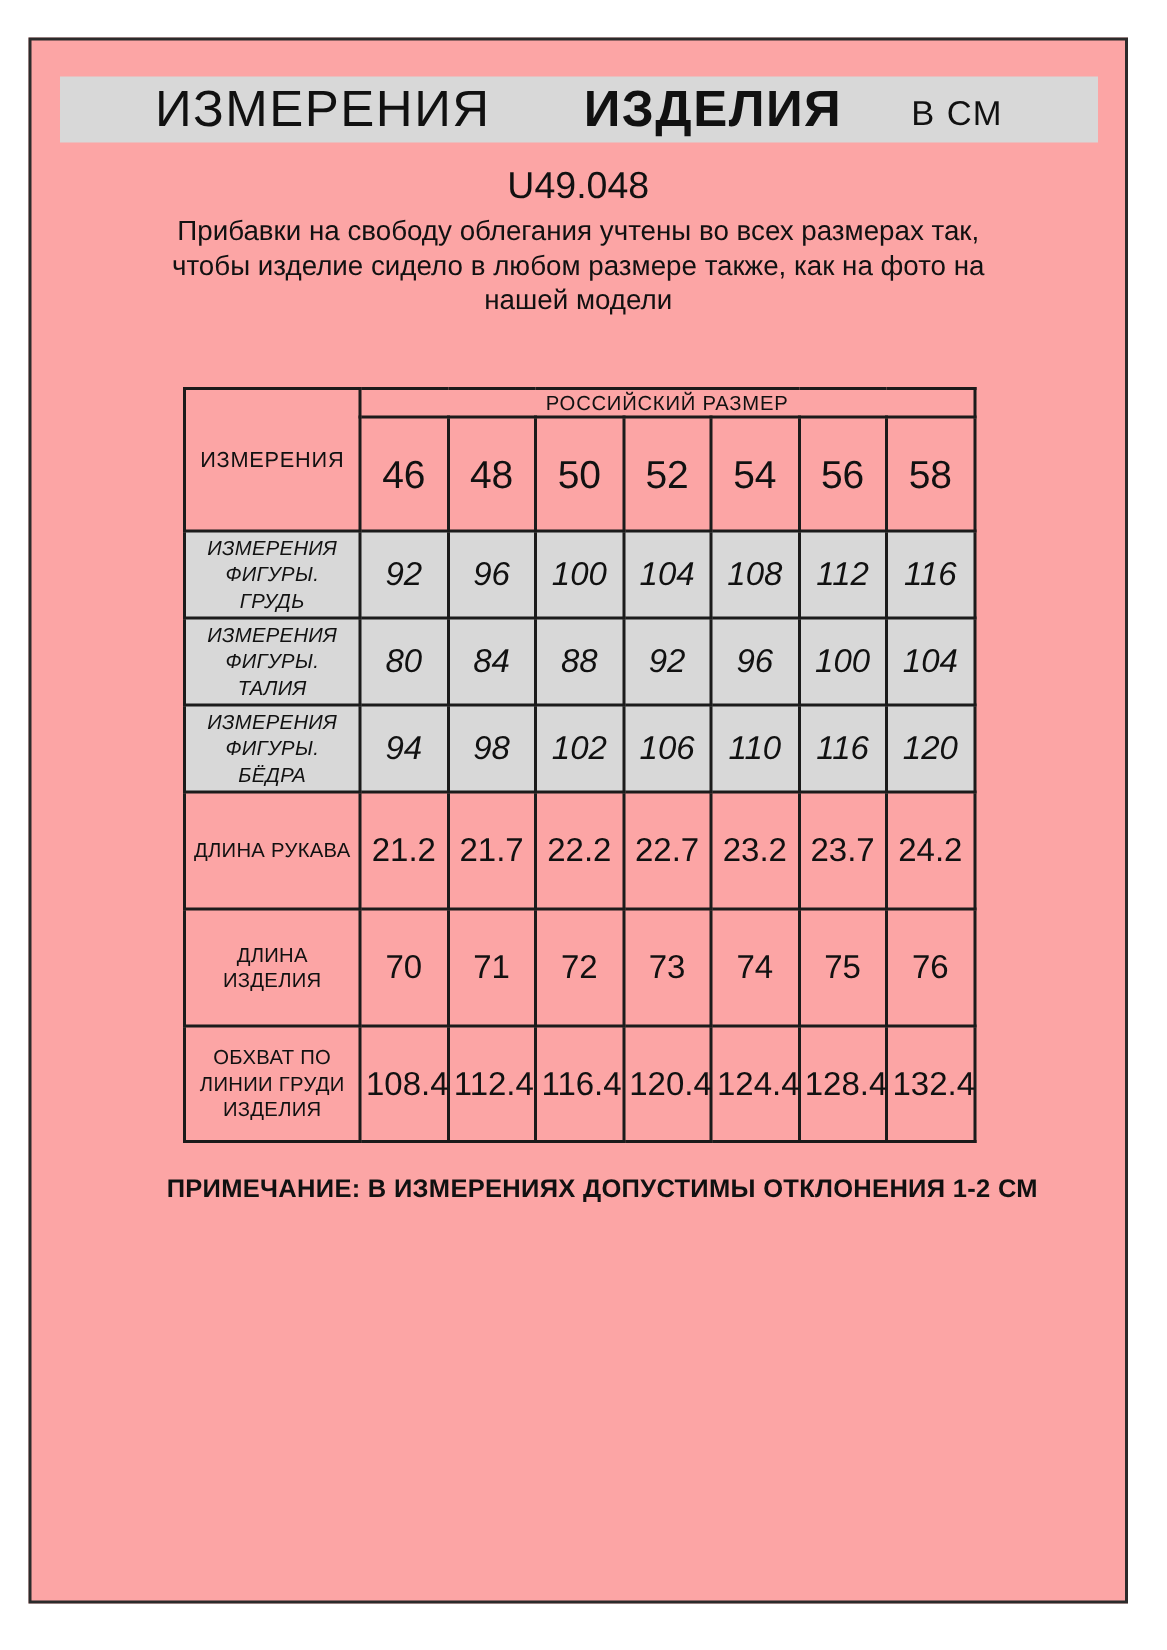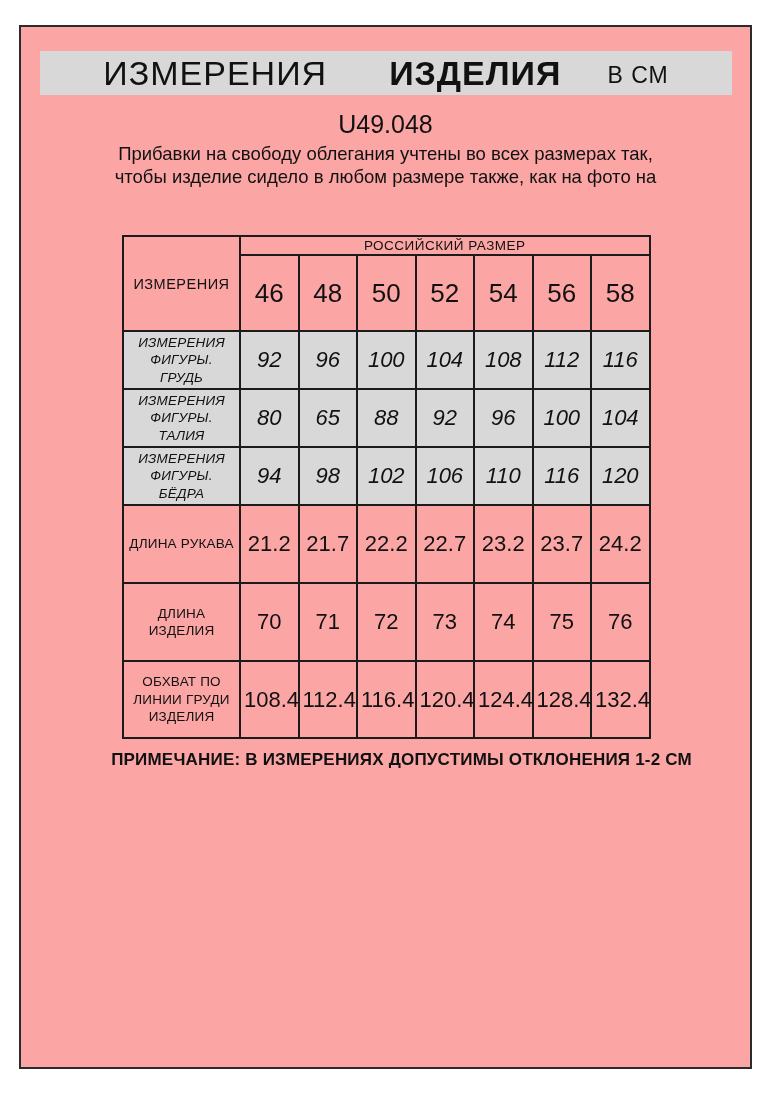--- a/index.html
+++ b/index.html
@@ -106,21 +106,21 @@
   }
   .value-cell {
     font-size: 22px;
     margin-left: 29px;
   }
   tr.shaded td {
     background: #d8d8d8;
     font-style: italic;
   }
   .bottom-note {
-    margin-top: 11px;
+    margin-top: 21px;
     text-align: center;
     font-size: 17px;
     font-weight: bold;
     letter-spacing: 0.2px;
     padding-left: 32px;
   }
 </style>
 </head>
 <body>
 
@@ -130,20 +130,21 @@
     <span class="title-word1">ИЗМЕРЕНИЯ</span>
     <span class="title-word2">ИЗДЕЛИЯ</span>
     <span class="title-units">В СМ</span>
   </div>
 
   <div class="article">U49.048</div>
 
   <div class="fit-note">
     <div>Прибавки на свободу облегания учтены во всех размерах так,</div>
     <div>чтобы изделие сидело в любом размере также, как на фото на</div>
+    <div>нашей модели</div>
   </div>
 
   <table class="size-table">
     <colgroup>
       <col class="c-label">
       <col class="c-size">
         <col class="c-size">
         <col class="c-size">
         <col class="c-size">
       <col class="c-size">
@@ -172,21 +173,21 @@
         <td class="value-cell">100</td>
         <td class="value-cell">104</td>
         <td class="value-cell">108</td>
         <td class="value-cell">112</td>
         <td class="value-cell">116</td>
       </tr>
 
       <tr class="shaded shaded-2">
         <td class="label-cell">ИЗМЕРЕНИЯ ФИГУРЫ. ТАЛИЯ</td>
         <td class="value-cell">80</td>
-        <td class="value-cell">65</td>
+        <td class="value-cell">84</td>
         <td class="value-cell">88</td>
         <td class="value-cell">92</td>
         <td class="value-cell">96</td>
         <td class="value-cell">100</td>
         <td class="value-cell">104</td>
       </tr>
 
       <tr class="shaded shaded-3">
         <td class="label-cell">ИЗМЕРЕНИЯ ФИГУРЫ. БЁДРА</td>
         <td class="value-cell">94</td>

